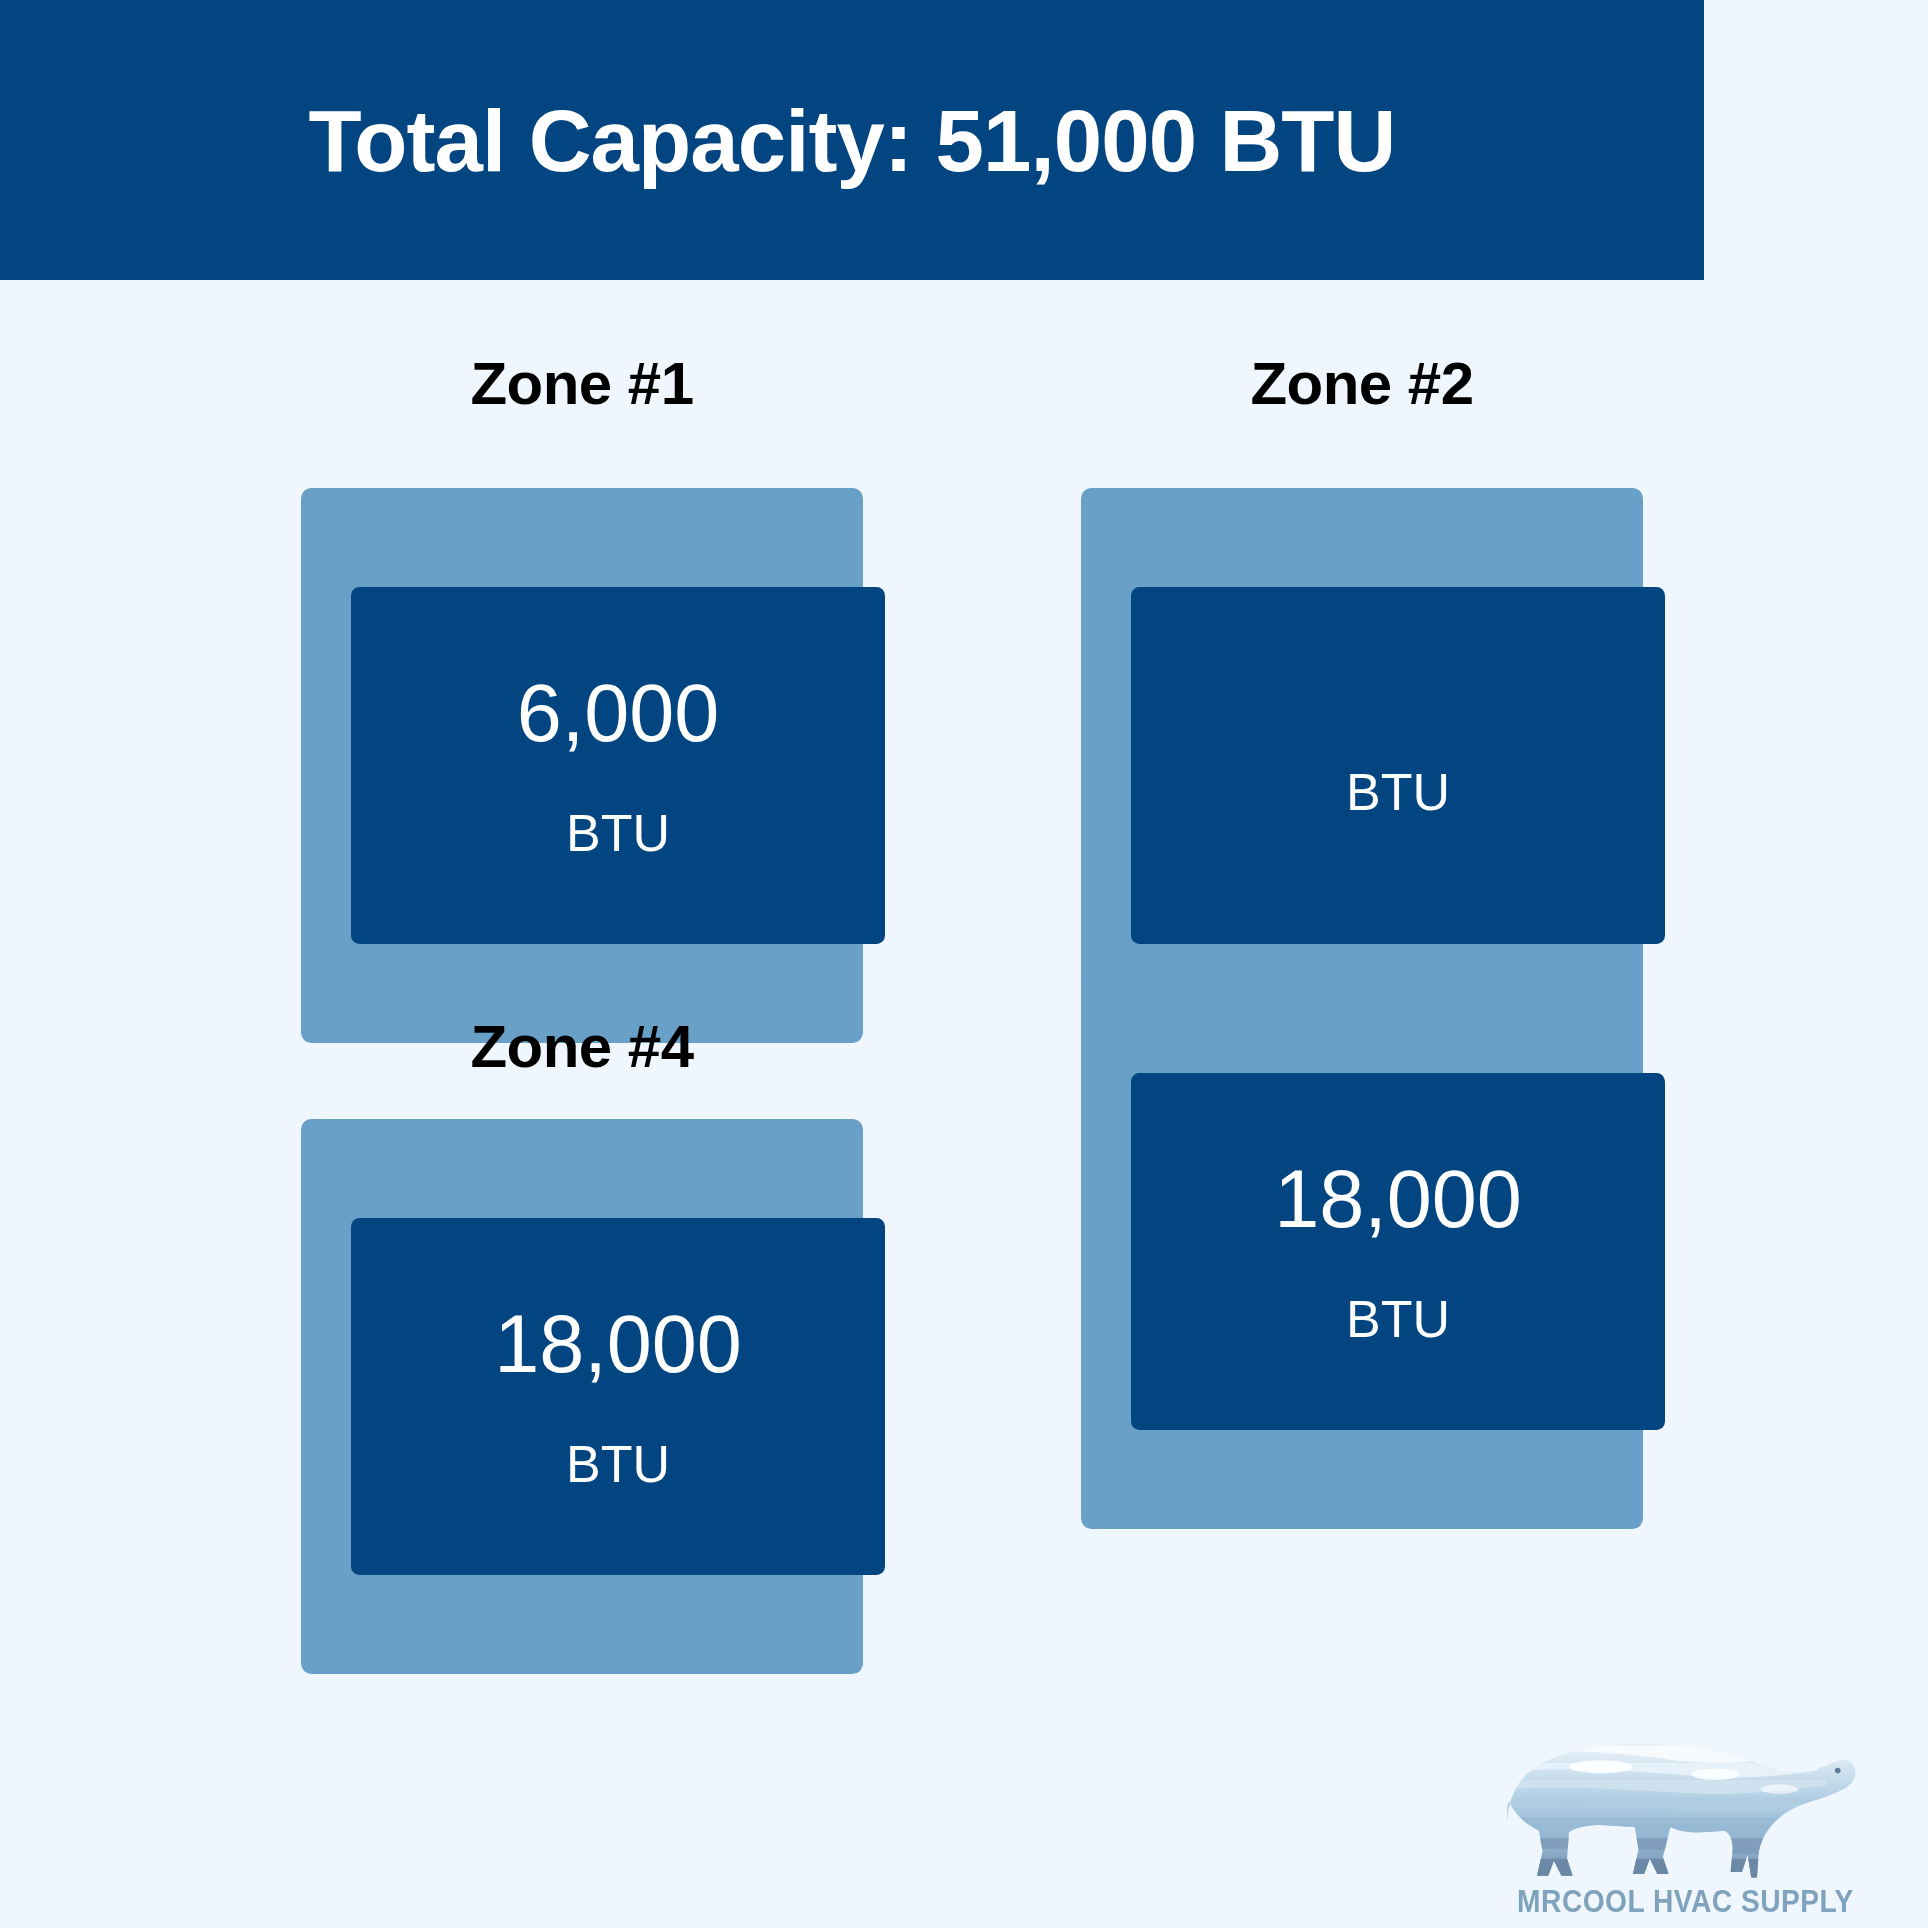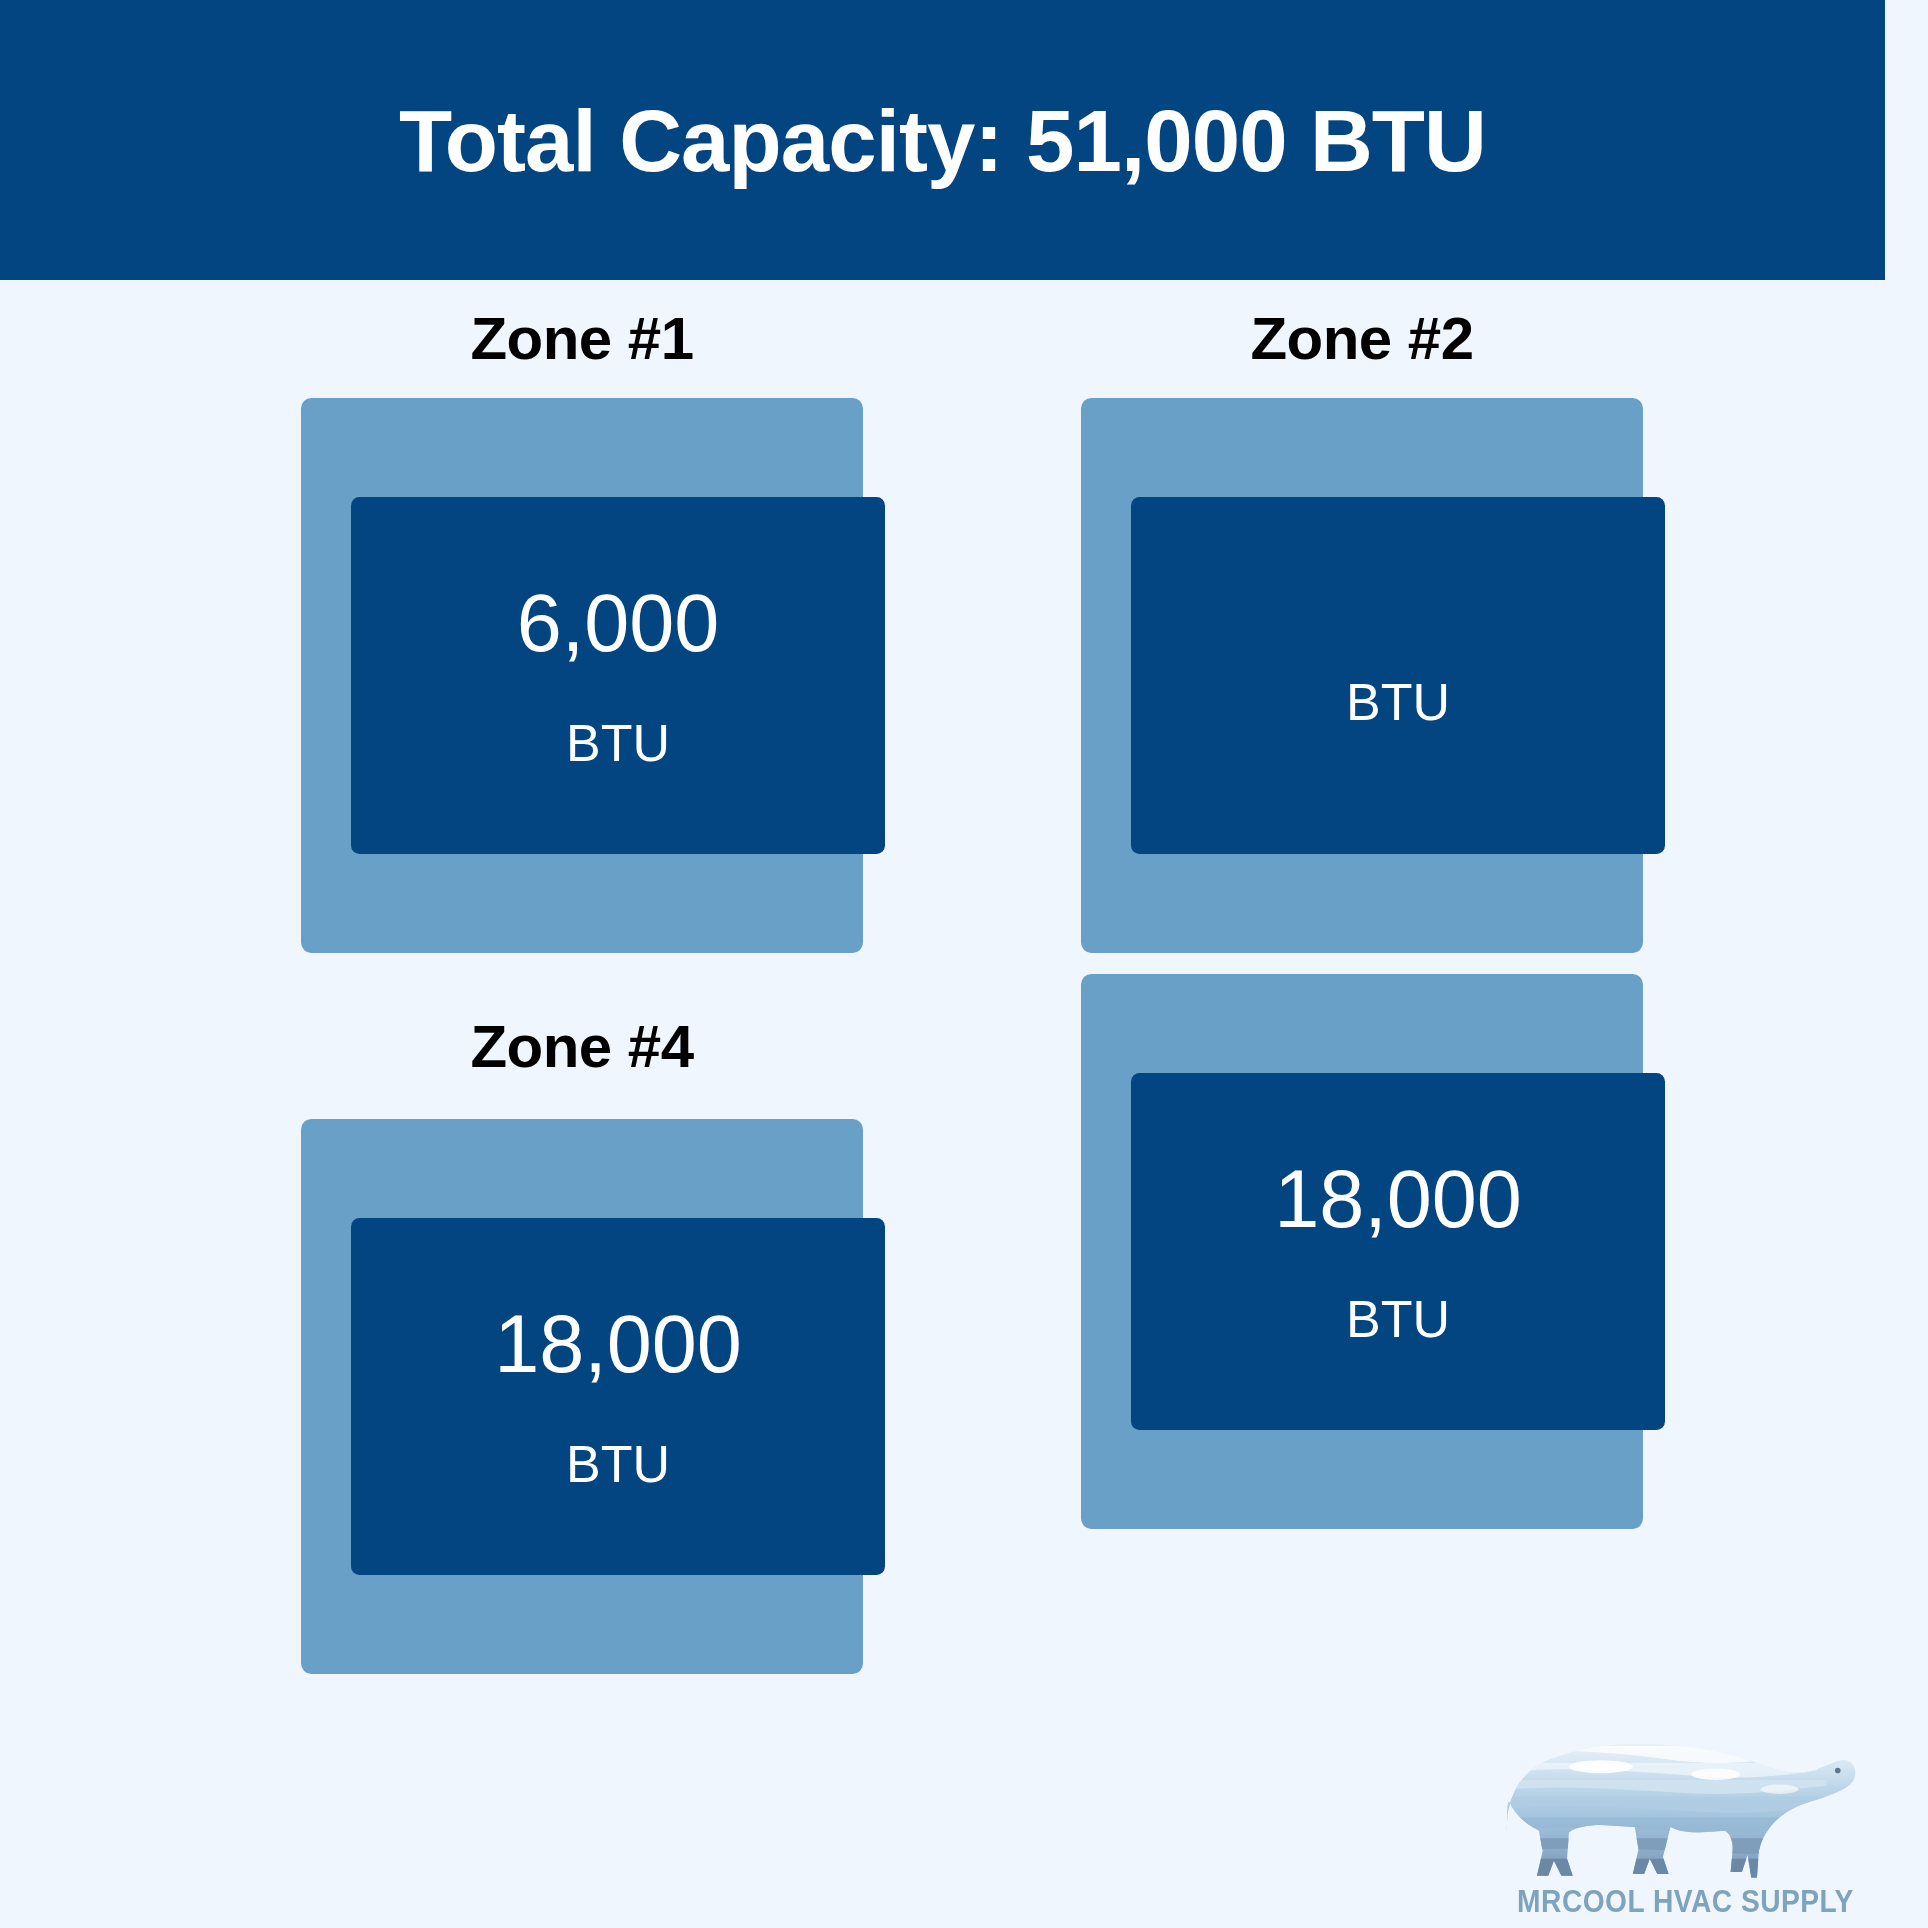--- a/index.html
+++ b/index.html
@@ -13,21 +13,21 @@
     font-family: "Liberation Sans", sans-serif;
     overflow: hidden;
     position: relative;
   }
 
   
   #header-banner {
     position: absolute;
     left: 0;
     top: 0;
-    width: 1885px;
+    width: 1704px;
     height: 280px;
     background: #034580;
     display: flex;
     align-items: center;
     justify-content: center;
   }
   #header-title {
     color: #ffffff;
     font-size: 87px;
     font-weight: bold;
@@ -49,21 +49,21 @@
   .zone-cell {
     position: absolute;
     width: 562px;
   }
   .zone-cell.col-1 { left: 301px; }
   .zone-cell.col-2 { left: 1081px; }
   .zone-cell.row-1 { top: 0px; }
   .zone-cell.row-2 { top: 694px; }
 
   .zone-label {
-    height: 118px;
+    height: 208px;
     display: flex;
     align-items: center;
     justify-content: center;
     color: #000000;
     font-size: 60px;
     font-weight: bold;
     letter-spacing: -0.5px;
     line-height: 1;
     white-space: nowrap;
   }

